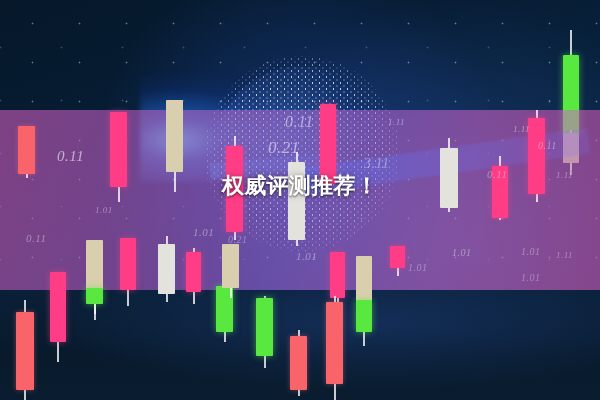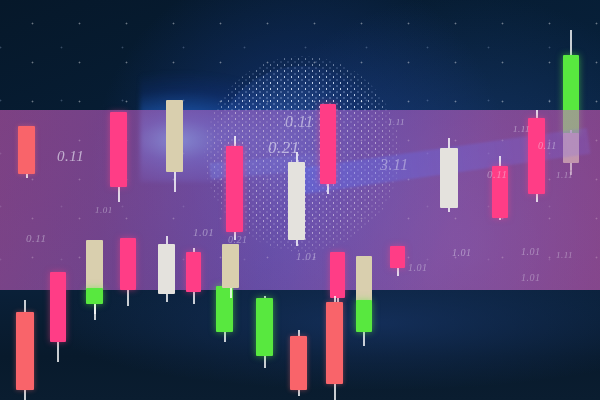--- a/index.html
+++ b/index.html
@@ -219,21 +219,21 @@
       </div>
     </div>
 
   <div class="layer" id="numbers">
       <span class="num" style="left: 57px; top: 148px; font-size: 15px; color: rgba(240, 240, 250, 0.62);">0.11</span>
       <span class="num" style="left: 285px; top: 113px; font-size: 16px; color: rgba(240, 240, 250, 0.52);">0.11</span>
       <span class="num" style="left: 268px; top: 138px; font-size: 17px; color: rgba(240, 240, 250, 0.58);">0.21</span>
       <span class="num" style="left: 388px; top: 117px; font-size: 9px; color: rgba(240, 240, 250, 0.45);">1.11</span>
       <span class="num" style="left: 513px; top: 124px; font-size: 9px; color: rgba(240, 240, 250, 0.45);">1.11</span>
       <span class="num" style="left: 538px; top: 140px; font-size: 10px; color: rgba(240, 240, 250, 0.42);">0.11</span>
-      <span class="num" style="left: 380px; top: 156px; font-size: 16px; color: rgba(240, 240, 250, 0.4);">3.11</span>
+      <span class="num" style="left: 364px; top: 156px; font-size: 14px; color: rgba(240, 240, 250, 0.4);">3.11</span>
       <span class="num" style="left: 556px; top: 170px; font-size: 9px; color: rgba(240, 240, 250, 0.4);">1.11</span>
       <span class="num" style="left: 95px; top: 205px; font-size: 9px; color: rgba(240, 240, 250, 0.4);">1.01</span>
       <span class="num" style="left: 193px; top: 226px; font-size: 11px; color: rgba(240, 240, 250, 0.42);">1.01</span>
       <span class="num" style="left: 26px; top: 232px; font-size: 11px; color: rgba(240, 240, 250, 0.4);">0.11</span>
       <span class="num" style="left: 228px; top: 234px; font-size: 10px; color: rgba(240, 240, 250, 0.38);">0.21</span>
       <span class="num" style="left: 296px; top: 250px; font-size: 11px; color: rgba(240, 240, 250, 0.42);">1.01</span>
       <span class="num" style="left: 452px; top: 247px; font-size: 10px; color: rgba(240, 240, 250, 0.42);">1.01</span>
       <span class="num" style="left: 521px; top: 246px; font-size: 10px; color: rgba(240, 240, 250, 0.38);">1.01</span>
       <span class="num" style="left: 556px; top: 250px; font-size: 9px; color: rgba(240, 240, 250, 0.36);">1.11</span>
       <span class="num" style="left: 487px; top: 168px; font-size: 11px; color: rgba(240, 240, 250, 0.4);">0.11</span>
@@ -304,15 +304,16 @@
         <div class="wick"></div>
         <div class="body" style="top: 6px; height: 82px;"></div>
       </div>
       <div class="candle c-pink" style="left: 390px; width: 15px; top: 246px; height: 30px;">
         <div class="wick"></div>
         <div class="body" style="top: 0px; height: 22px;"></div>
       </div>
     </div>
 
   <div class="headline">
+    <span class="ln ln3">权威评测推荐！</span>
   </div>
 
 </div>
 
 </body></html>

